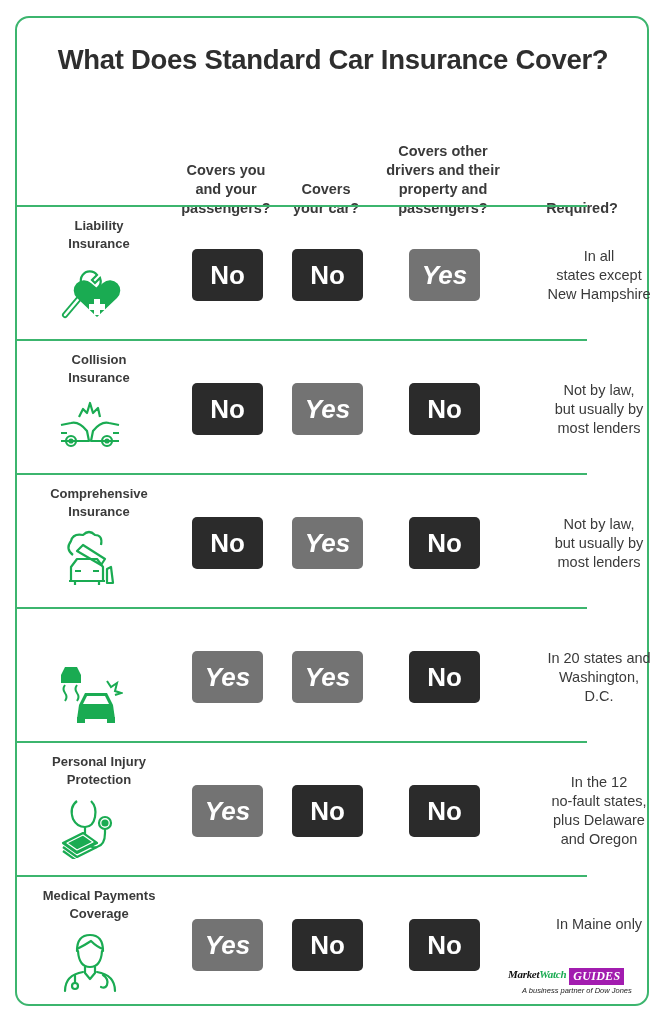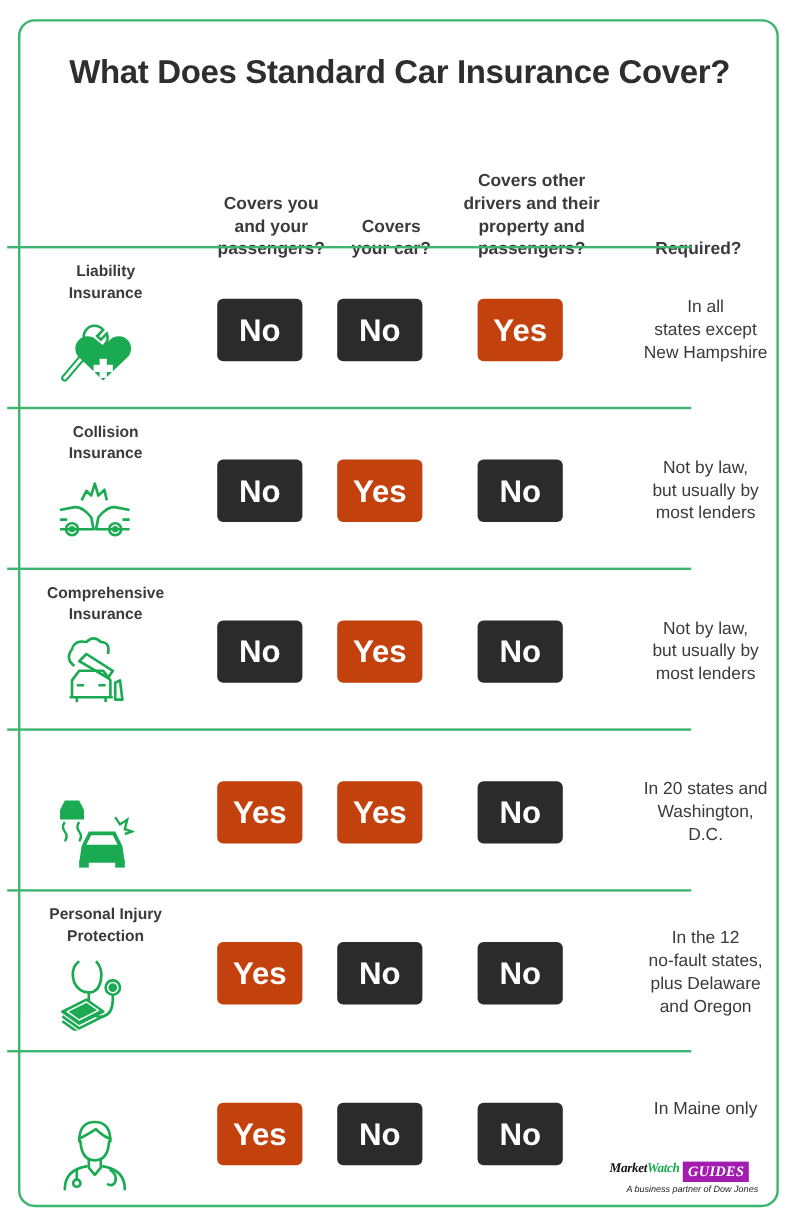--- a/index.html
+++ b/index.html
@@ -4,27 +4,27 @@
   <style>
     html, body { margin: 0; padding: 0; background: #ffffff; }
     body { width: 666px; height: 1024px; position: relative; overflow: hidden;
            font-family: "Liberation Sans", "DejaVu Sans", sans-serif; color: #333333; }
     .frame { position: absolute; left: 15px; top: 16px; width: 634px; height: 990px;
              border: 2px solid #3cb56e; border-radius: 14px; box-sizing: border-box; background: #fff; }
     .title { position: absolute; left: 0; top: 44px; width: 666px; text-align: center;
              font-size: 27.5px; font-weight: bold; color: #2e2e2e; letter-spacing: -0.3px; }
     .col-head { position: absolute; text-align: center; font-size: 14.5px; font-weight: bold;
                 color: #3a3a3a; line-height: 19px; margin-top: 33px; }
-    .row { position: absolute; left: 6px; width: 570px; border-top: 2px solid #3cb56e; box-sizing: border-box; padding-left: 22px; }
+    .row { position: absolute; left: 17px; width: 570px; border-top: 2px solid #3cb56e; box-sizing: border-box; padding-left: 22px; }
     .row-label { position: absolute; left: 22px; width: 120px; top: 10px; text-align: center;
                  font-size: 13px; font-weight: bold; color: #3a3a3a; line-height: 18px; }
     .row-icon { position: absolute; left: 40px; top: 50px; width: 66px; height: 66px; }
     .badge { position: absolute; width: 71px; height: 52px; border-radius: 5px; color: #fff;
              font-size: 26px; font-weight: bold; display: flex; align-items: center; justify-content: center; }
-    .badge.yes { background: #c2410c; }
+    .badge.yes { background: #737373; font-style: italic; }
     .badge.no { background: #2b2b2b; }
     .req { position: absolute; left: 507px; width: 150px; text-align: center; font-size: 14.5px;
            color: #3a3a3a; line-height: 19px; }
     .logo { position: absolute; left: 508px; top: 968px; width: 130px; }
     .logo-top { display: flex; align-items: flex-start; height: 17px; font-family: Liberation Serif, serif; }
     .logo-mw { font-style: italic; font-weight: bold; font-size: 11px; color: #111; letter-spacing: -0.3px; }
     .logo-mw .w { color: #1aab52; }
     .logo-guides { background: #a21caf; color: #fff; font-style: italic; font-weight: bold; font-size: 12px;
                    padding: 1px 4px; margin-left: 3px; letter-spacing: 0.3px; }
     .logo-sub { font-size: 7.5px; font-style: italic; color: #222; margin-top: 1px; padding-left: 14px; }
@@ -177,20 +177,24 @@
   <div class="badge no" style="left:392px; top:42px;">No</div>
   <div class="req" style="top:30px;">
     <div>In the 12</div>
     <div>no-fault states,</div>
     <div>plus Delaware</div>
     <div>and Oregon</div>
   </div>
 </div>
 
 <div class="row" style="top:875px; height:132px;">
+  <div class="row-label">
+    <div>Medical Payments</div>
+    <div>Coverage</div>
+  </div>
   <div class="row-icon">
     <svg width="66" height="66" viewBox="0 0 66 66" fill="none" stroke="#1aab52" stroke-width="2.2" stroke-linejoin="round" stroke-linecap="round">
       <path d="M20 24 Q20 8 33 8 Q46 8 46 24"></path>
       <path d="M20 22 Q28 18 34 14 Q40 20 46 22"></path>
       <path d="M21 24 Q22 40 33 40 Q44 40 45 24"></path>
       <path d="M28 40 L28 46 L33 52 L38 46 L38 40"></path>
       <path d="M8 64 Q8 48 26 45 M58 64 Q58 48 40 45"></path>
       <path d="M18 48 L18 56"></path>
       <circle cx="18" cy="59" r="3"></circle>
       <path d="M46 48 Q52 52 50 58 Q48 62 44 60"></path>

